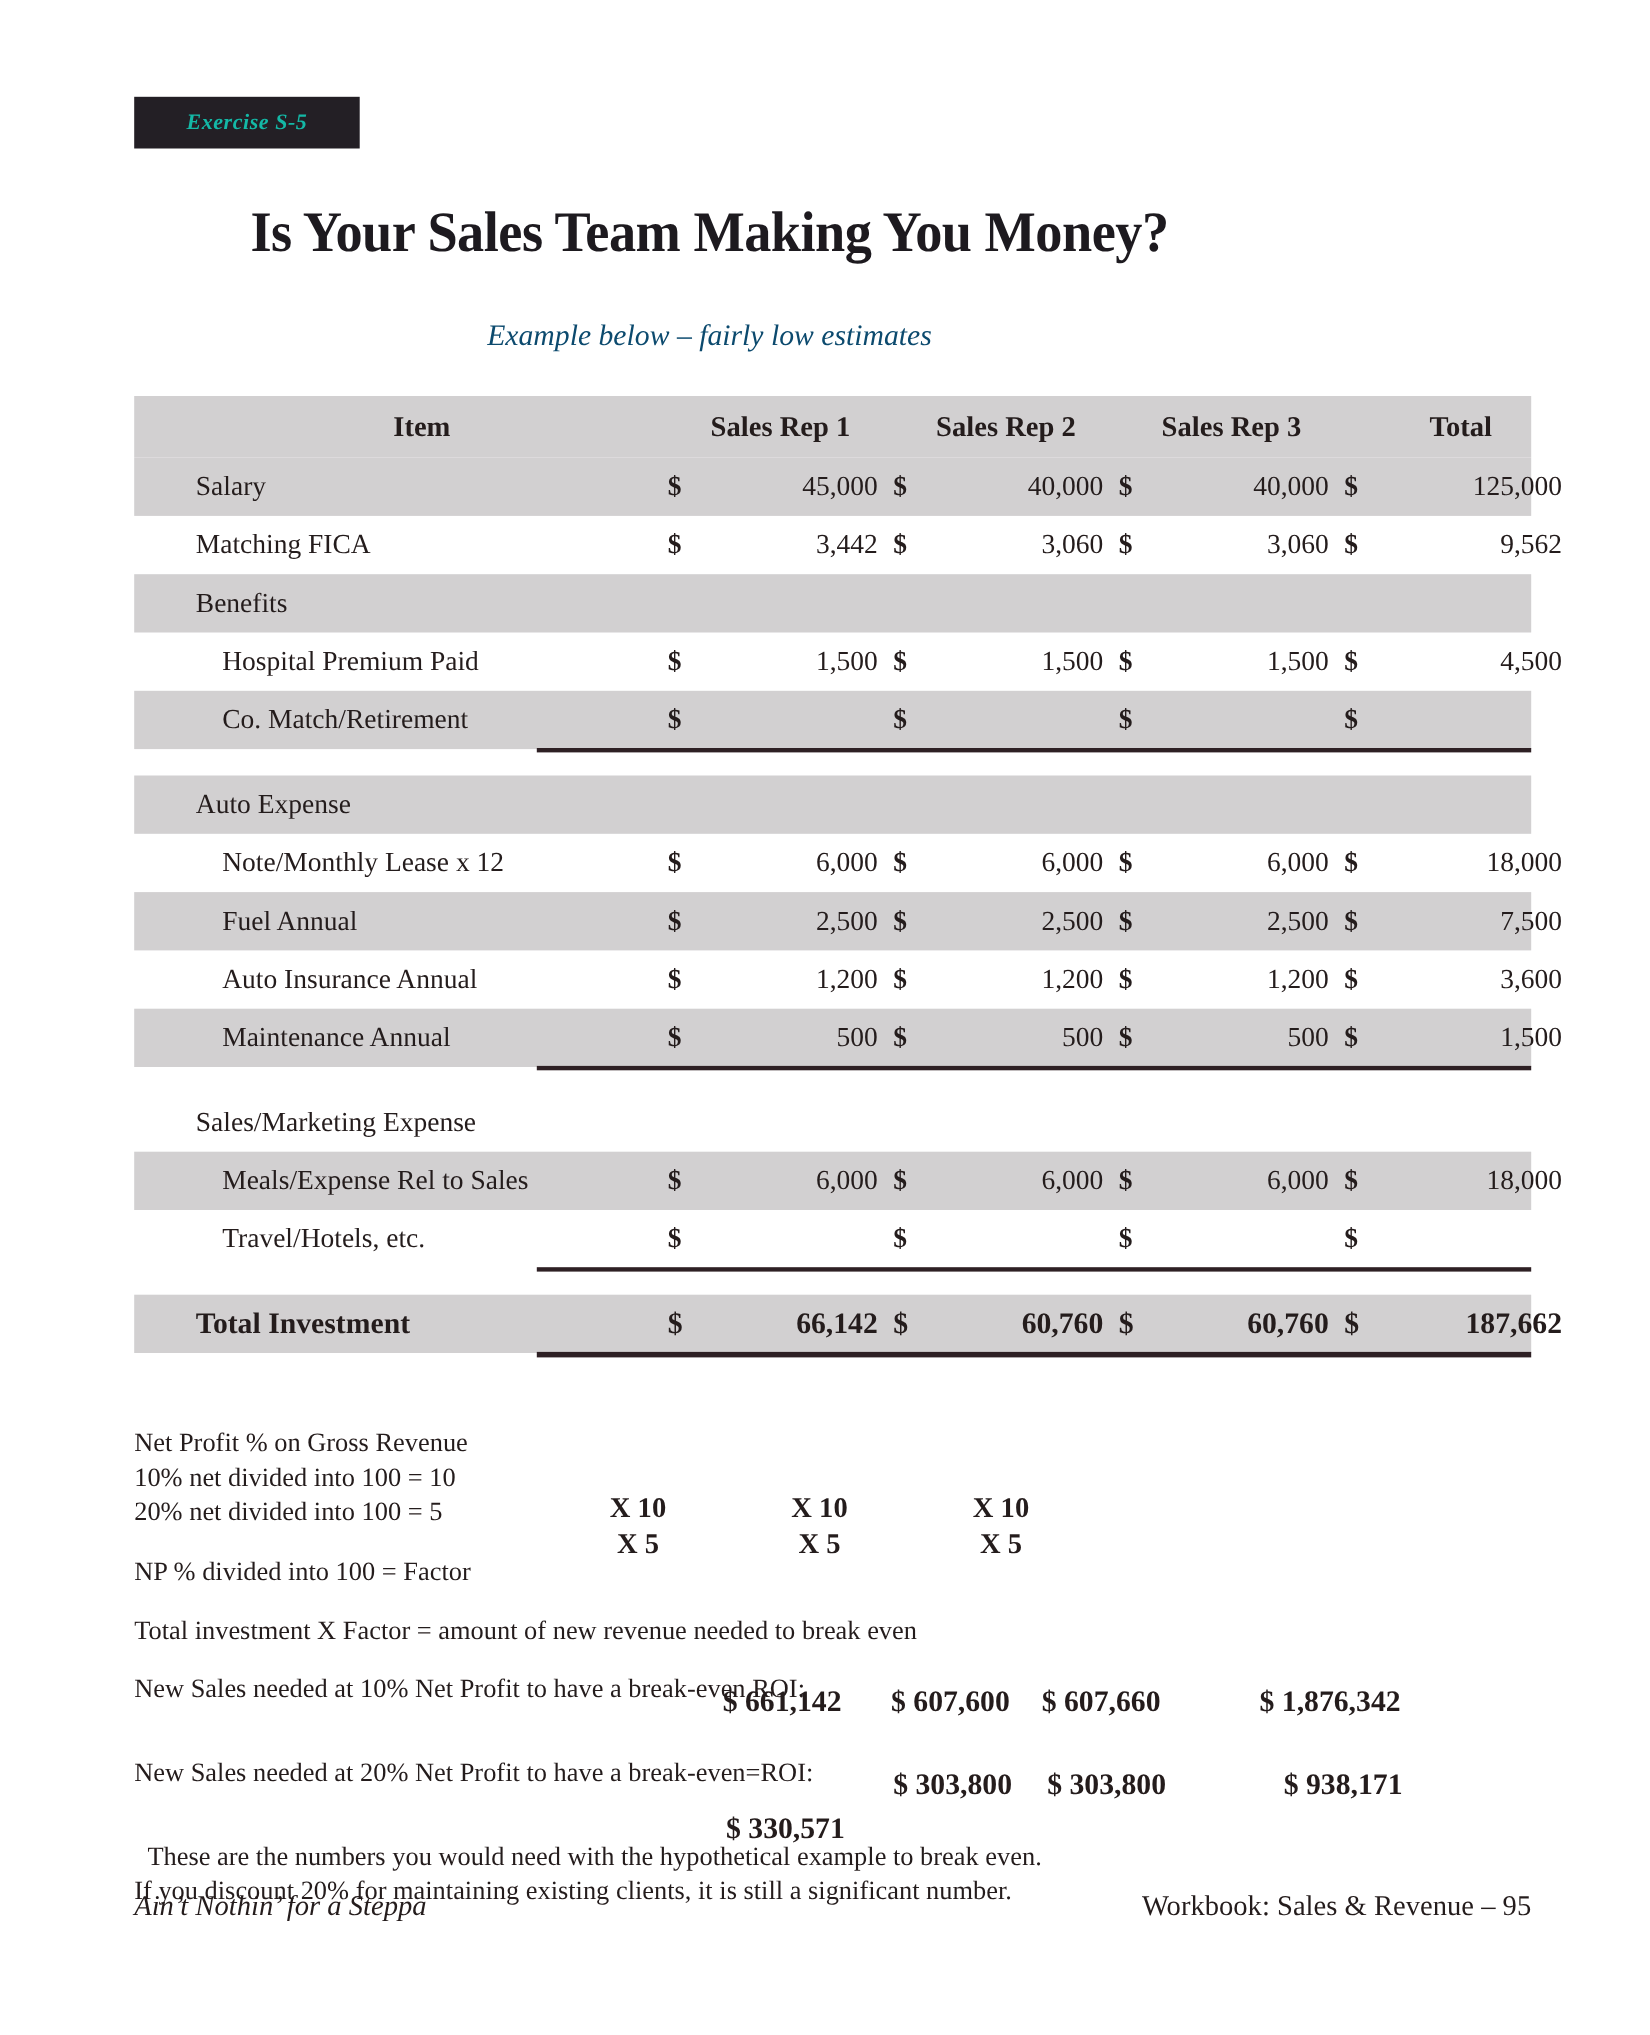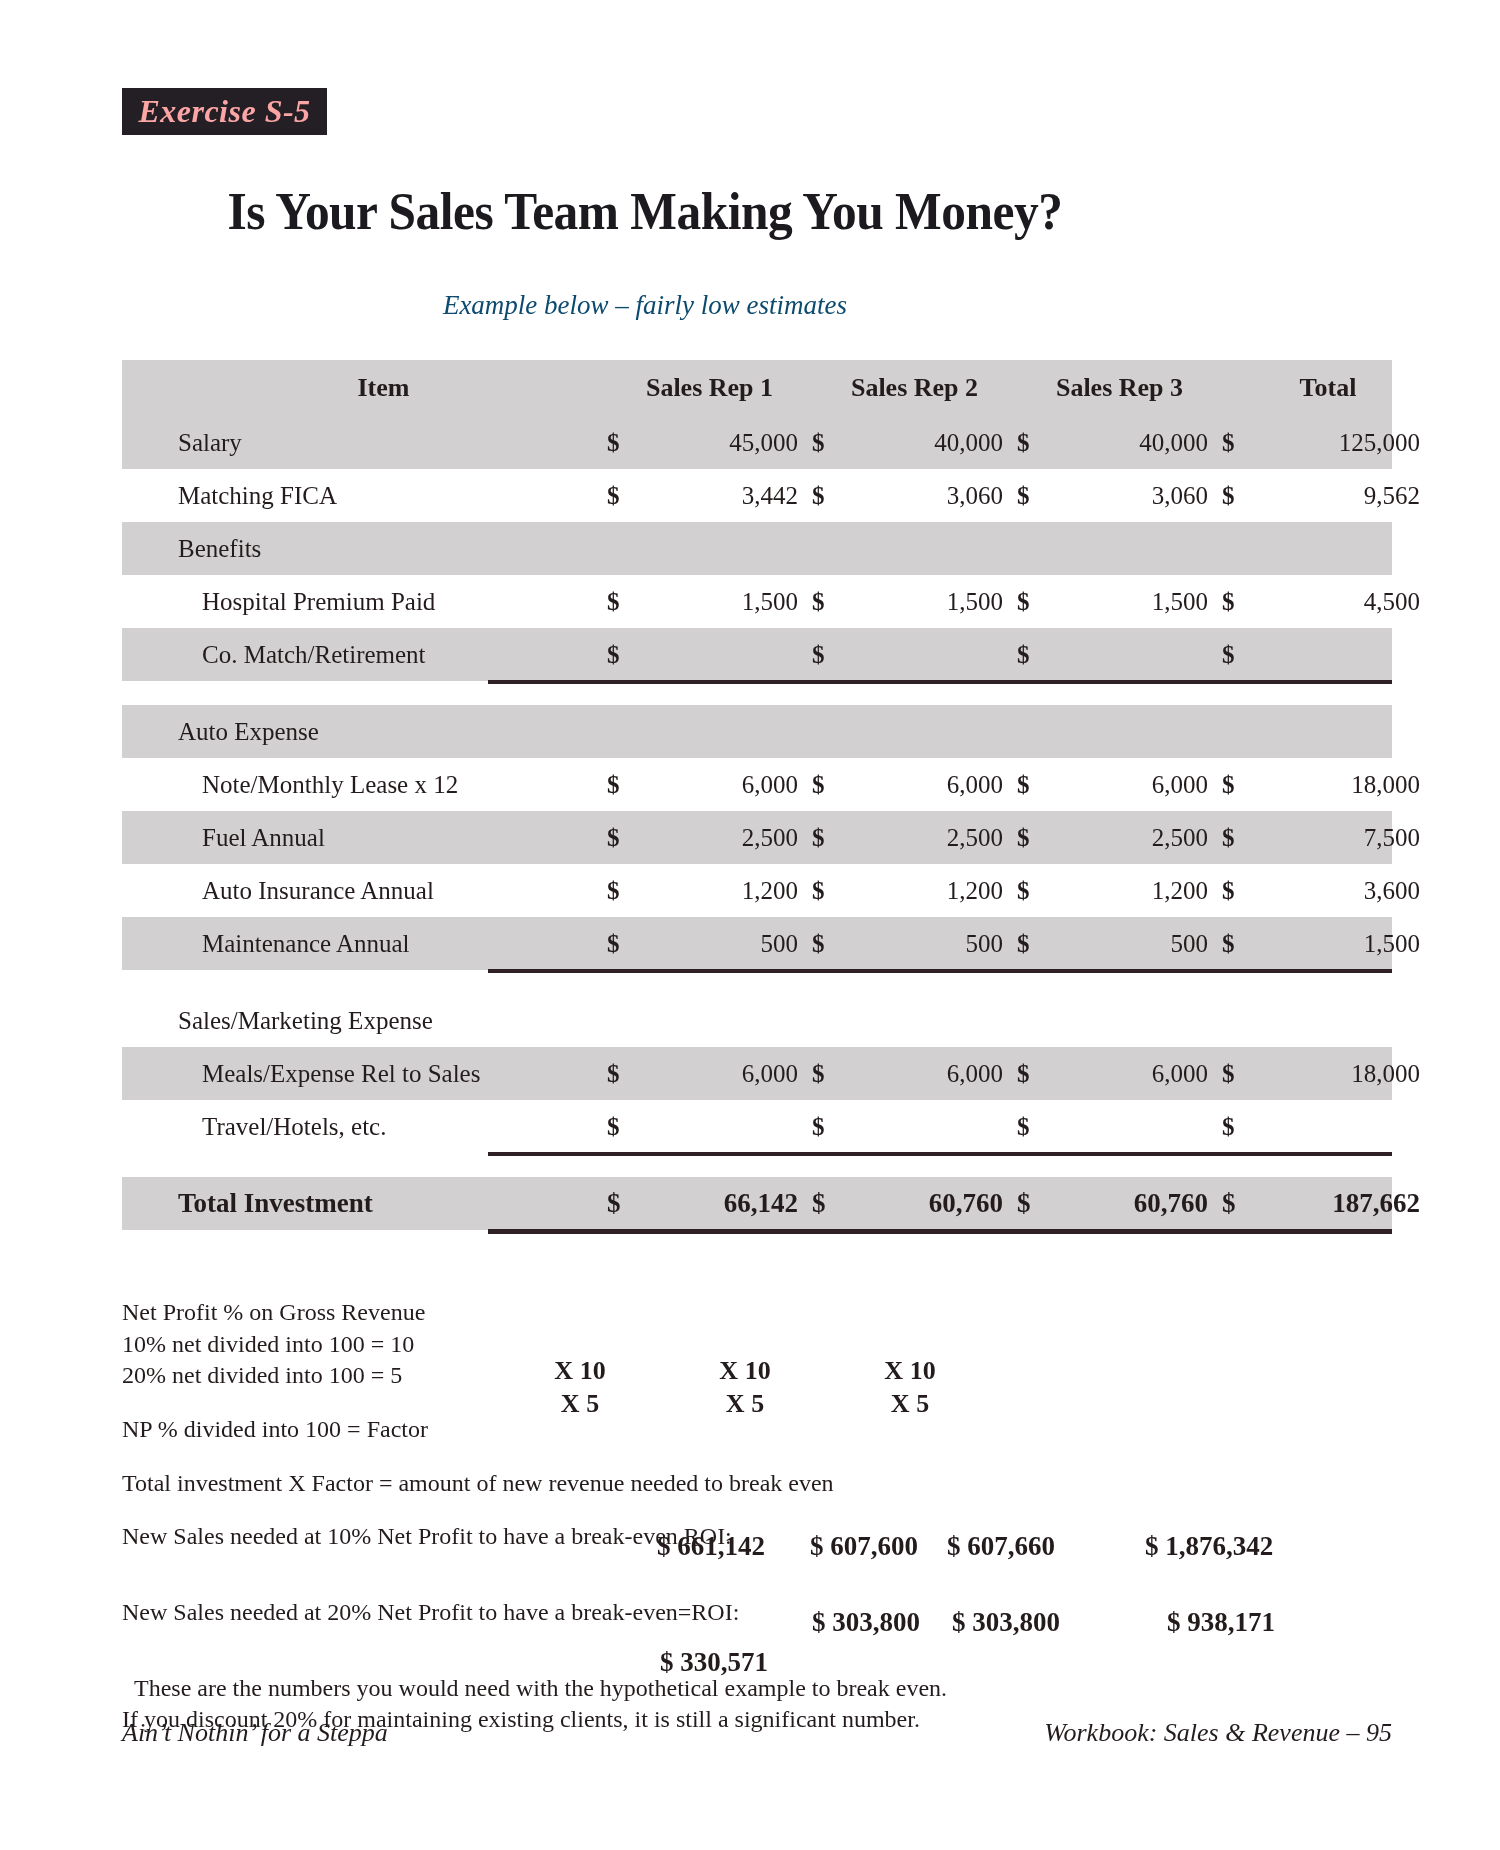--- a/index.html
+++ b/index.html
@@ -29,24 +29,24 @@
     left: 122px;
     top: 88px;
     width: 205px;
     height: 47px;
     background: #231f25;
     display: flex;
     align-items: center;
     justify-content: center;
   }
   .badge-label {
-    color: #fca5a5;
+    color: #14b8a6;
     font-style: italic;
     font-weight: bold;
-    font-size: 32px;
+    font-size: 20px;
     letter-spacing: 0.5px;
   }
 
   
   .title {
     position: absolute;
     left: 0;
     top: 182px;
     width: 1290px;
     text-align: center;
@@ -212,21 +212,20 @@
     position: absolute;
     left: 122px;
     top: 1718px;
     font-style: italic;
     font-size: 26px;
   }
   .footer-right {
     position: absolute;
     right: 108px;
     top: 1718px;
-    font-style: italic;
     font-size: 26px;
   }
 </style>
 </head>
 <body>
 
 <div class="page">
 
   <div class="badge">
     <span class="badge-label">Exercise S-5</span>

